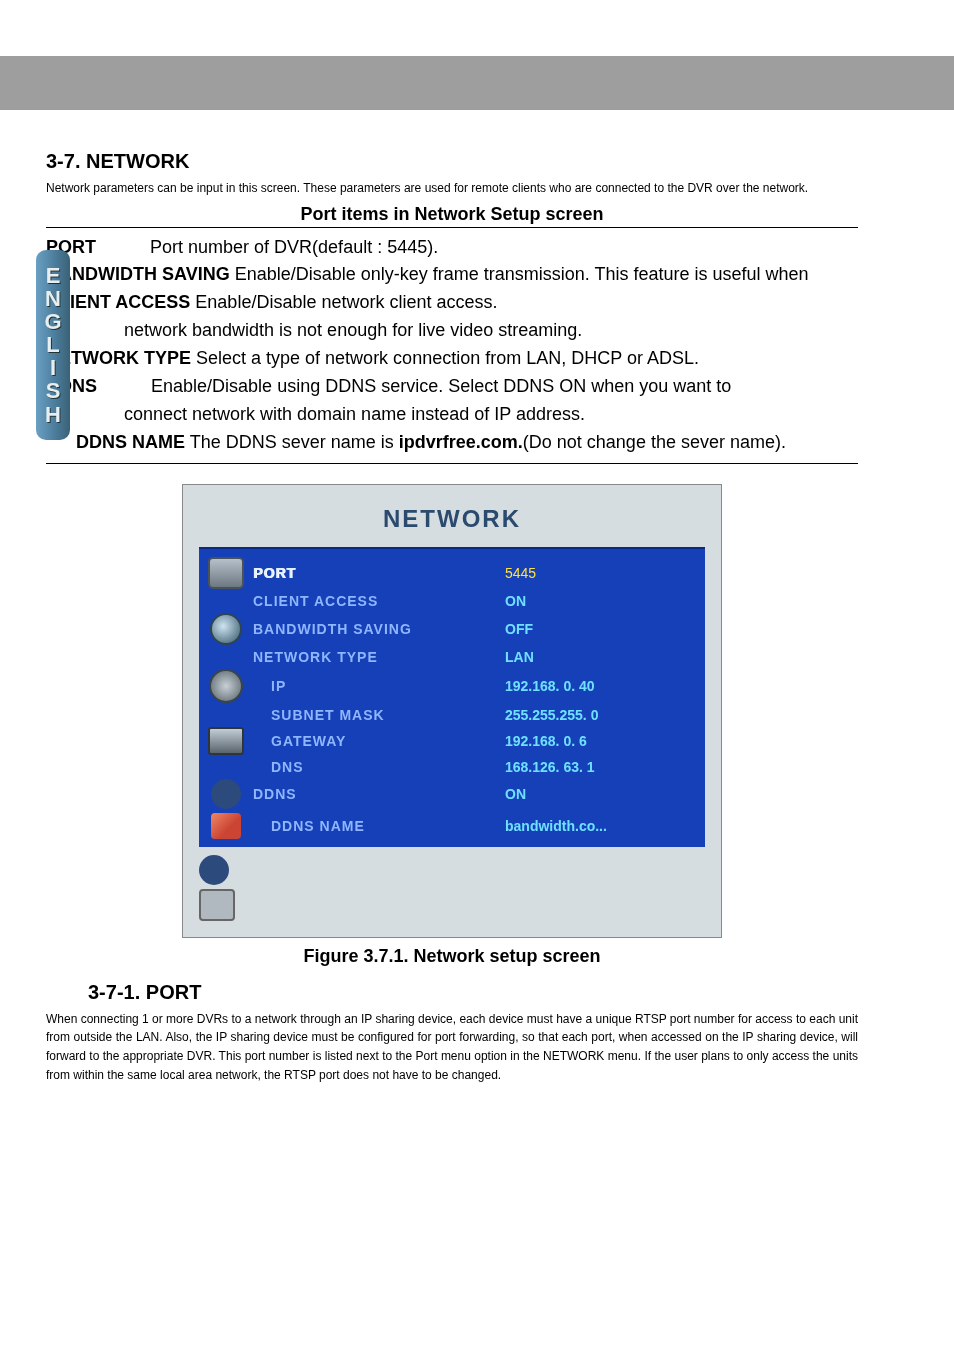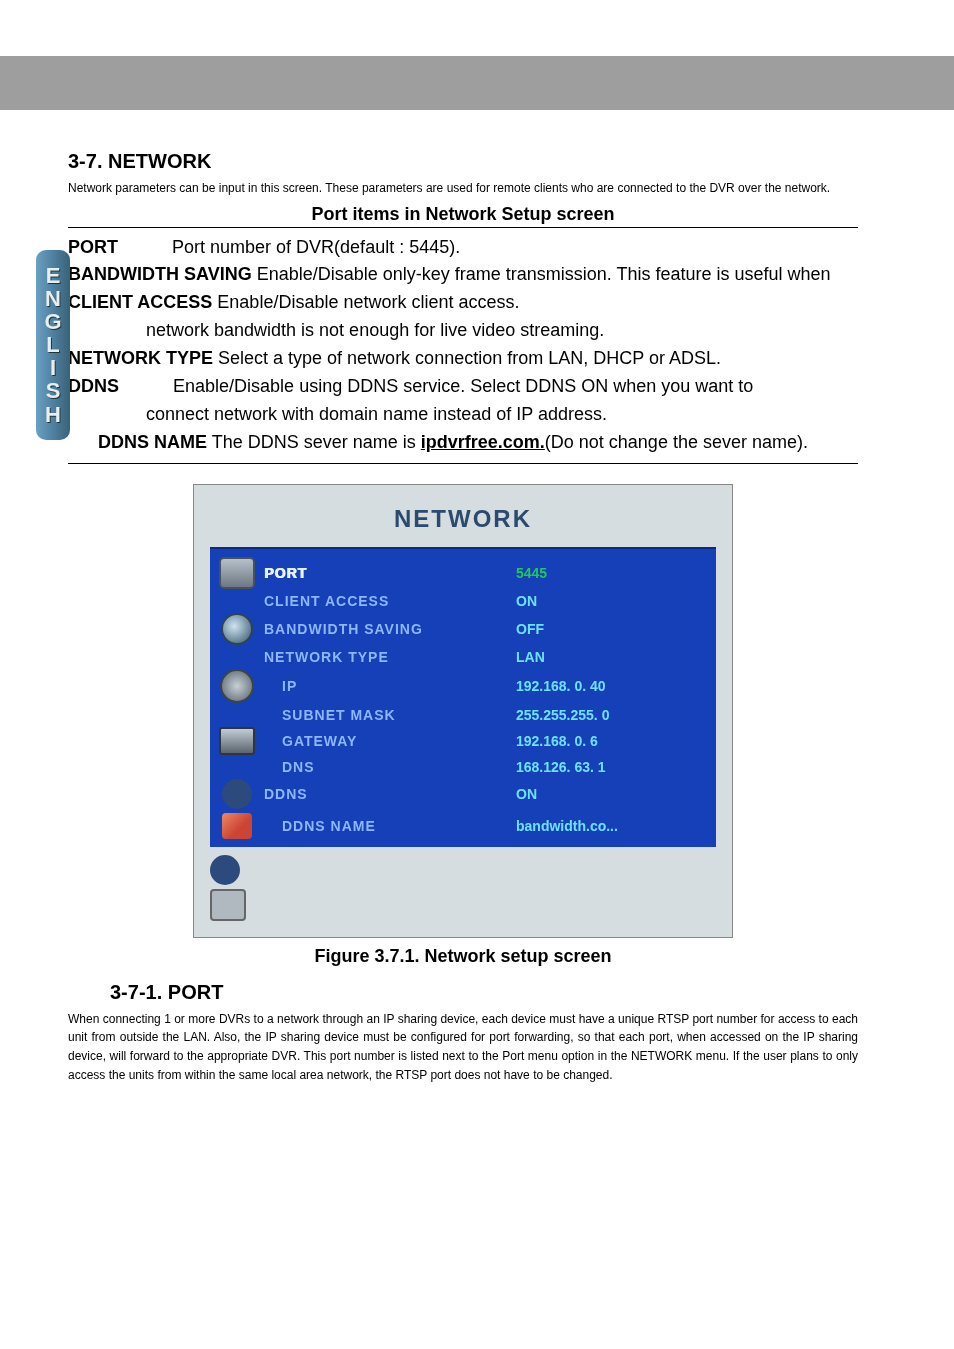--- a/index.html
+++ b/index.html
@@ -1,45 +1,45 @@
 <!DOCTYPE html>
 <html><head>
 <meta charset="utf-8">
 <style>
 body{margin:0;padding:0;font-family:Arial,Helvetica,sans-serif;background:#fff;color:#000;width:954px}
 .topbar{height:54px;background:#9e9e9e;margin:56px 0 40px 0}
-.content{padding:0 96px 0 68px}
+.content{padding:0 96px 0 46px}
 .side-tab{position:absolute;left:36px;top:250px;background:linear-gradient(90deg,#6aa0c4 0%,#4a7a98 60%,#3a6278 100%);border-radius:10px;padding:14px 6px 14px 6px;font-weight:900;font-size:22px;color:#e6eef2;line-height:1.05;text-align:center;width:22px;text-shadow:1px 1px 0 #233}
 .h-sec{font-weight:900;font-size:20px;margin:0 0 6px 0}
 .body-p{font-size:12px;line-height:1.55;margin:0 0 6px 0;text-align:justify}
 .tbl-title{font-weight:900;font-size:18px;text-align:center;margin:4px 0 2px 0}
 .hr-thin{border:none;border-top:1px solid #000;margin:0 0 6px 0}
 .defline{font-size:18px;line-height:1.55;margin:0}
 .bold{font-weight:900}
 .indent{margin-left:78px}
 .sub-h{font-weight:900;font-size:20px;margin:14px 0 6px 42px}
 .figcap{font-weight:900;font-size:18px;text-align:center;margin:8px 0 14px 0}
 .figwrap{display:flex;justify-content:center;margin-top:20px}
 .netpanel{width:540px;background:#d6dde1;border:1px solid #888;padding:20px 16px 16px 16px;box-sizing:border-box}
 .nettitle{text-align:center;font-weight:900;font-size:24px;color:#2a4a6e;letter-spacing:2px;margin-bottom:14px}
 .bluebox{background:#1540b8;border-top:2px solid #0b2a80;padding:6px 0;color:#fff;font-weight:700;font-size:14px}
 .bluebox .row{display:flex;align-items:center;padding:2px 0}
 .icol{width:54px;display:flex;justify-content:center}
 .lcol{flex:1;color:#8fb6ff;letter-spacing:1px}
 .vcol{width:200px;color:#6fe0ff}
 .row-hi .lcol{color:#e3f0ff;font-weight:900;text-shadow:1px 0 #fff}
-.row-hi .vcol{color:#22c55e;font-weight:700}
+.row-hi .vcol{color:#fde047;font-weight:400}
 .icon{width:32px;height:28px;border-radius:4px;background:#8a97a0}
 .icon.mon{background:linear-gradient(#b5c0c9,#6d7882);border:2px solid #4a5259;border-radius:5px;position:relative}
 .icon.globe{background:radial-gradient(circle at 40% 40%,#cfe3f0 0%,#5f7f90 70%);border-radius:50%;width:28px;height:28px;border:2px solid #30444f}
 .icon.gear{background:radial-gradient(circle,#c8d0d6 0%,#6a767d 80%);border-radius:50%;width:30px;height:30px;border:2px solid #3a444a}
 .icon.disp{width:32px;height:24px;background:linear-gradient(#c2ccd5,#5a646d);border:2px solid #2e363c;border-radius:3px}
 .icon.recycle{width:30px;height:30px;background:#2d4a7c;border-radius:50%}
 .icon.pen{width:30px;height:26px;background:linear-gradient(135deg,#e86 0%,#c43 60%);border-radius:4px}
-.u{text-decoration:underline}
+.u{}
 </style>
 </head>
 <body>
 
 <div class="topbar"></div>
 
 <div class="side-tab">
   <div>E</div>
   <div>N</div>
   <div>G</div>

